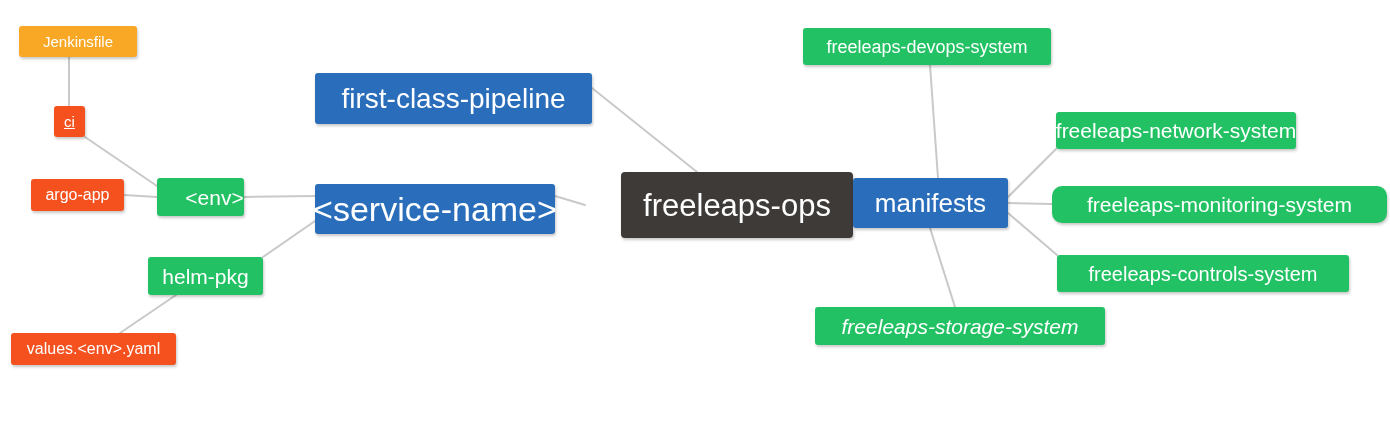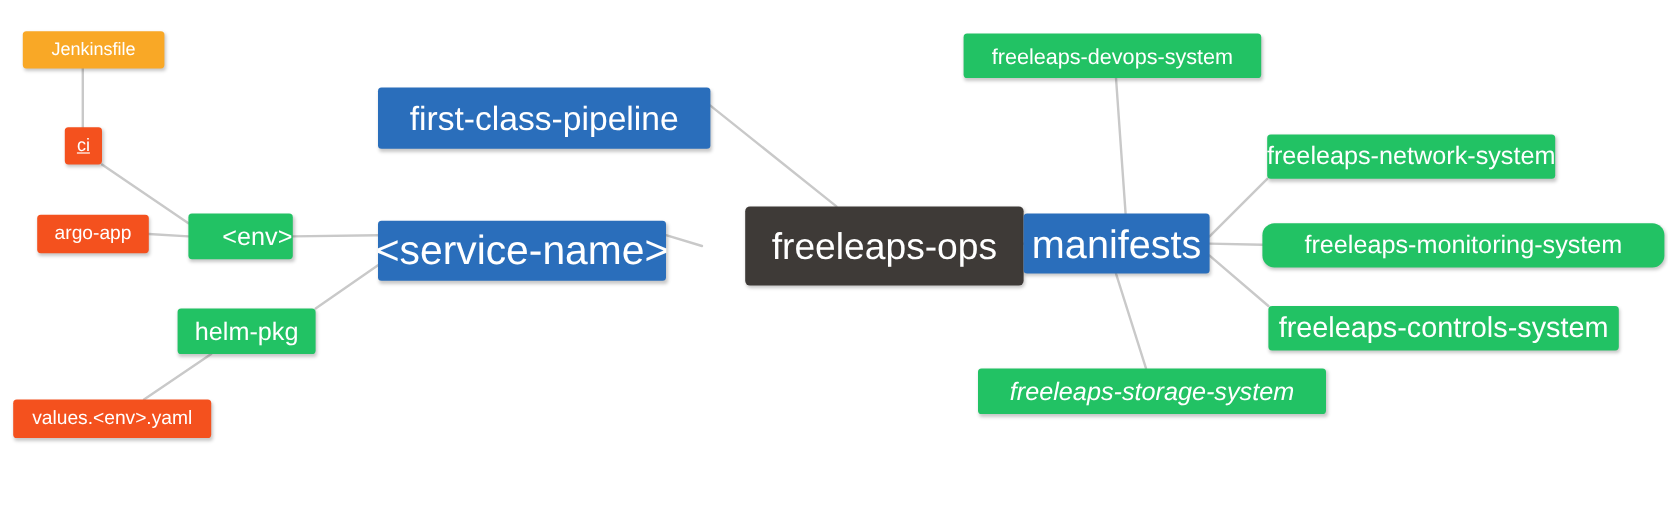--- a/index.html
+++ b/index.html
@@ -66,26 +66,26 @@
       <line x1="938" y1="178" x2="930" y2="65" stroke="#c9c9c9" stroke-width="2" stroke-linecap="round"></line>
       <line x1="1008" y1="197" x2="1056" y2="149" stroke="#c9c9c9" stroke-width="2" stroke-linecap="round"></line>
       <line x1="1008" y1="203" x2="1052" y2="204" stroke="#c9c9c9" stroke-width="2" stroke-linecap="round"></line>
       <line x1="1008" y1="213" x2="1057" y2="255" stroke="#c9c9c9" stroke-width="2" stroke-linecap="round"></line>
       <line x1="930" y1="228" x2="955" y2="307" stroke="#c9c9c9" stroke-width="2" stroke-linecap="round"></line>
     </svg>
   <div id="node-layer">
       <div class="node node-root" style="left: 585px; top: 172px; width: 232px; height: 66px; font-size: 31px; margin-left: 36px;">freeleaps-ops</div>
       <div class="node node-blue" style="left: 315px; top: 37px; width: 277px; height: 51px; font-size: 28px; margin-top: 36px;">first-class-pipeline</div>
       <div class="node node-blue" style="left: 315px; top: 184px; width: 240px; height: 50px; font-size: 34px;">&lt;service-name&gt;</div>
-      <div class="node node-blue" style="left: 853px; top: 178px; width: 155px; height: 50px; font-size: 33px;">manifests</div>
+      <div class="node node-blue" style="left: 853px; top: 178px; width: 155px; height: 50px; font-size: 26px;">manifests</div>
       <div class="node node-green" style="left: 157px; top: 178px; width: 87px; height: 38px; font-size: 21px; padding-left: 28px;">&lt;env&gt;</div>
       <div class="node node-green" style="left: 148px; top: 257px; width: 115px; height: 38px; font-size: 21px;">helm-pkg</div>
       <div class="node node-orange" style="left: 19px; top: 26px; width: 118px; height: 31px; font-size: 15px;">Jenkinsfile</div>
       <div class="node node-red" style="left: 54px; top: 106px; width: 31px; height: 31px; font-size: 15px; text-decoration: underline;">ci</div>
       <div class="node node-red" style="left: 31px; top: 179px; width: 93px; height: 32px; font-size: 16px;">argo-app</div>
       <div class="node node-red" style="left: 11px; top: 333px; width: 165px; height: 32px; font-size: 16px;">values.&lt;env&gt;.yaml</div>
       <div class="node node-green" style="left: 803px; top: 28px; width: 248px; height: 37px; font-size: 18px;">freeleaps-devops-system</div>
       <div class="node node-green" style="left: 1056px; top: 112px; width: 240px; height: 37px; font-size: 21px;">freeleaps-network-system</div>
       <div class="node node-green" style="left: 1052px; top: 186px; width: 335px; height: 37px; font-size: 21px; border-radius: 10px;">freeleaps-monitoring-system</div>
-      <div class="node node-green" style="left: 1057px; top: 255px; width: 292px; height: 37px; font-size: 24px;">freeleaps-controls-system</div>
+      <div class="node node-green" style="left: 1057px; top: 255px; width: 292px; height: 37px; font-size: 20px;">freeleaps-controls-system</div>
       <div class="node node-green" style="left: 815px; top: 307px; width: 290px; height: 38px; font-size: 21px; font-style: italic;">freeleaps-storage-system</div>
     </div>
 </div>
 
 </body></html>

